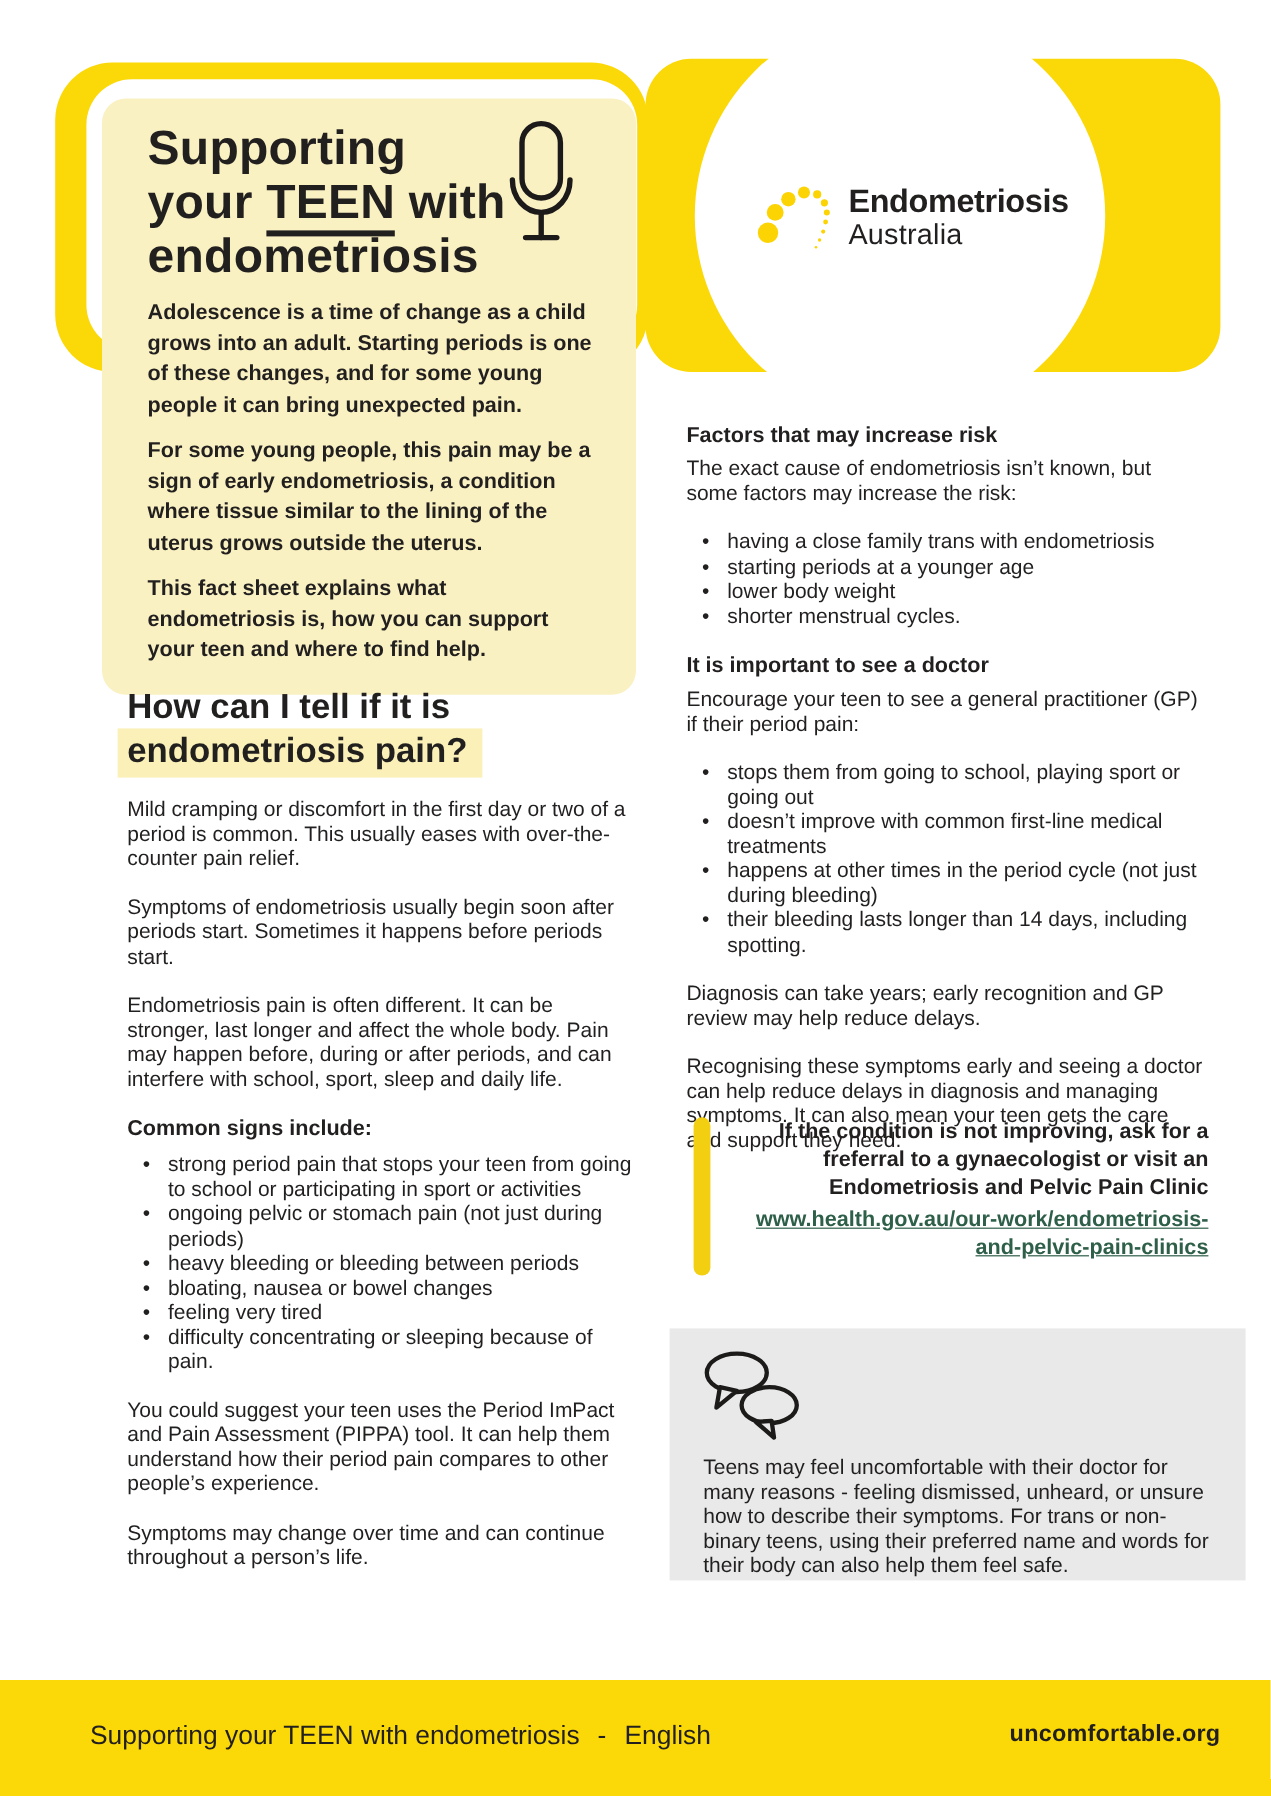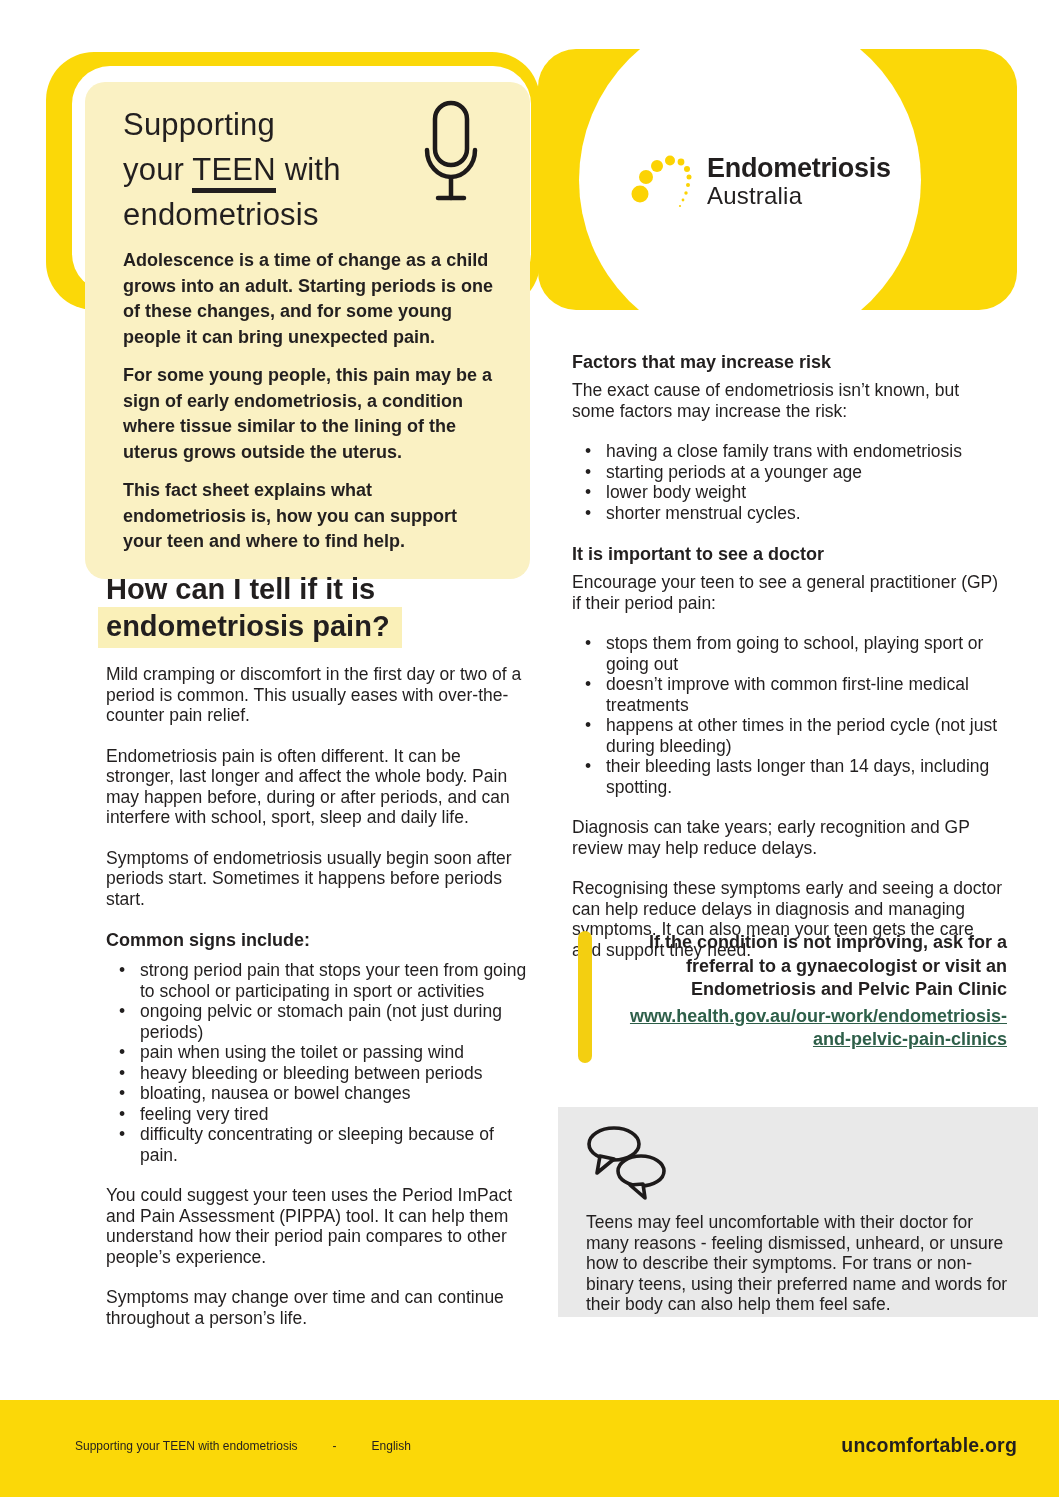--- a/index.html
+++ b/index.html
@@ -12,21 +12,21 @@
   }
   *{box-sizing:border-box;margin:0;padding:0;}
   html,body{background:#fff;}
   body{font-family:"Liberation Sans",sans-serif;color:var(--ink);}
   .page{position:relative;width:1059px;height:1497px;background:#fff;overflow:hidden;}
 
   
   .frame-outer{position:absolute;left:46px;top:52px;width:494px;height:258px;border-radius:48px;background:var(--yellow);}
   .frame-inner{position:absolute;left:72px;top:66px;width:459px;height:226px;border-radius:38px;background:#fff;}
   .header-card{position:absolute;left:85px;top:82px;width:445px;min-height:463px;border-radius:20px;background:var(--pale);padding:20px 26px 24px 38px;}
-  .header-card h1{font-size:31px;line-height:45px;font-weight:400;letter-spacing:.2px;width:340px;}
+  .header-card h1{font-size:40px;line-height:45px;font-weight:700;letter-spacing:.2px;width:340px;}
   .teen{border-bottom:5px solid var(--ink);padding-bottom:1px;}
   .header-card p{font-size:18px;line-height:25.5px;font-weight:600;margin-top:13px;width:372px;}
   .header-card p:first-of-type{margin-top:11px;}
   .mic{position:absolute;left:424px;top:98px;}
 
   
   .banner{position:absolute;left:538px;top:49px;width:479px;height:261px;border-radius:38px;background:var(--yellow);}
   .banner-circle{position:absolute;left:579px;top:9px;width:342px;height:342px;border-radius:50%;background:#fff;}
   .logo{position:absolute;left:630px;top:148px;display:flex;align-items:center;gap:15px;}
   .logo-text .l1{font-size:27px;line-height:29px;font-weight:700;letter-spacing:-.3px;}
@@ -55,21 +55,21 @@
   .callout .body{margin-left:23px;width:392px;font-size:18px;line-height:23.5px;font-weight:700;}
   .callout a{color:var(--green);font-weight:700;text-decoration:underline;display:inline-block;margin-top:3px;}
 
   
   .info-box{position:absolute;left:558px;top:1107px;width:480px;height:210px;background:var(--gray);padding:18px 28px 0 28px;}
   .info-box p{font-size:17.5px;line-height:20.5px;margin-top:11px;}
 
   
   .footer{position:absolute;left:0;top:1400px;width:1059px;height:97px;background:var(--yellow);}
   .footer .inner{display:flex;align-items:center;height:100%;padding:0 42px 6px 75px;}
-  .footer .f-left{font-size:12px;font-weight:500;display:flex;align-items:center;gap:20px;}
+  .footer .f-left{font-size:22px;font-weight:500;display:flex;align-items:center;}
   .footer .sep{margin:0 15px;}
   .footer .f-right{margin-left:auto;font-size:19.5px;font-weight:700;letter-spacing:.2px;}
 
   svg{display:block;}
 </style>
 </head>
 <body>
 
 <div class="page">
 
@@ -119,27 +119,26 @@
       <div class="l2">Australia</div>
     </div>
   </div>
 
   <div class="col left-col">
     <h2>
       <span>How can I tell if it is</span><br>
       <span class="hl">endometriosis pain?</span>
     </h2>
     <p>Mild cramping or discomfort in the first day or two of a period is common. This usually eases with over-the-counter pain relief.</p>
+    <p>Symptoms of endometriosis usually begin soon after periods start. Sometimes it happens before periods start.</p>
     <p>Endometriosis pain is often different. It can be stronger, last longer and affect the whole body. Pain may happen before, during or after periods, and can interfere with school, sport, sleep and daily life.</p>
-    <p>Symptoms of endometriosis usually begin soon after periods start. Sometimes it happens before periods start.</p>
     <h3 class="sub">Common signs include:</h3>
     <ul>
       <li>strong period pain that stops your teen from going to school or participating in sport or activities</li>
       <li>ongoing pelvic or stomach pain (not just during periods)</li>
-      <li>pain when using the toilet or passing wind</li>
       <li>heavy bleeding or bleeding between periods</li>
       <li>bloating, nausea or bowel changes</li>
       <li>feeling very tired</li>
       <li>difficulty concentrating or sleeping because of pain.</li>
     </ul>
     <p>You could suggest your teen uses the Period ImPact and Pain Assessment (PIPPA) tool. It can help them understand how their period pain compares to other people’s experience.</p>
     <p>Symptoms may change over time and can continue throughout a person’s life.</p>
   </div>
 
   <div class="col right-col">

